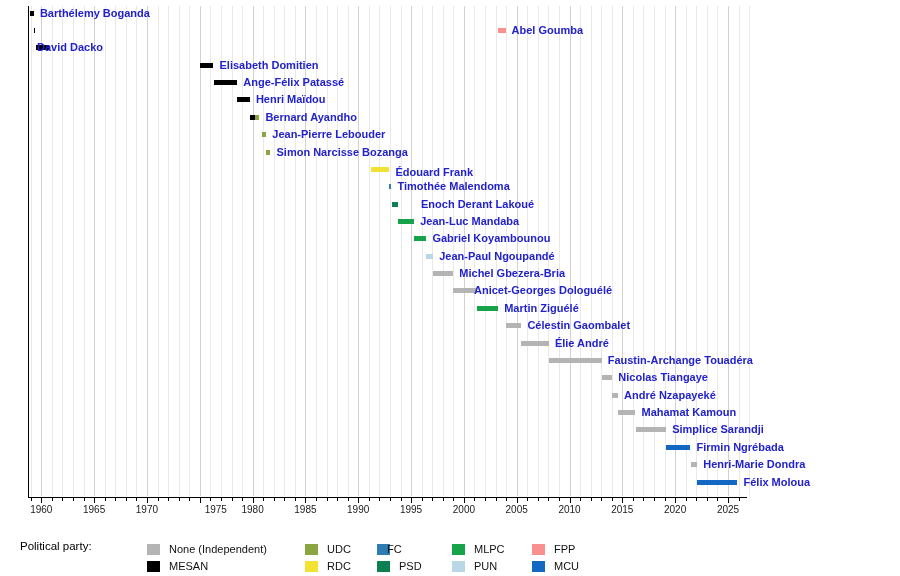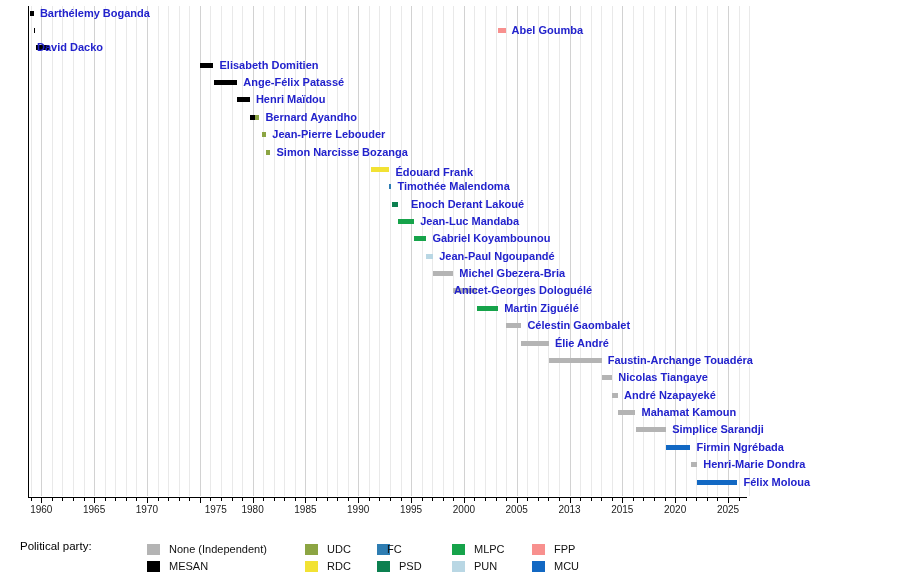--- a/index.html
+++ b/index.html
@@ -181,21 +181,21 @@
       <div class="yearlbl" style="left: 24.3px; top: 504px;">1960</div>
       <div class="yearlbl" style="left: 77.1px; top: 504px;">1965</div>
       <div class="yearlbl" style="left: 129.9px; top: 504px;">1970</div>
       <div class="yearlbl" style="left: 182.8px; top: 504px; margin-left: 16px;">1975</div>
       <div class="yearlbl" style="left: 235.6px; top: 504px;">1980</div>
       <div class="yearlbl" style="left: 288.4px; top: 504px;">1985</div>
       <div class="yearlbl" style="left: 341.2px; top: 504px;">1990</div>
       <div class="yearlbl" style="left: 394px; top: 504px;">1995</div>
       <div class="yearlbl" style="left: 446.9px; top: 504px;">2000</div>
       <div class="yearlbl" style="left: 499.7px; top: 504px;">2005</div>
-      <div class="yearlbl" style="left: 552.5px; top: 504px;">2013</div>
+      <div class="yearlbl" style="left: 552.5px; top: 504px;">2010</div>
       <div class="yearlbl" style="left: 605.3px; top: 504px;">2015</div>
       <div class="yearlbl" style="left: 658.1px; top: 504px;">2020</div>
       <div class="yearlbl" style="left: 711px; top: 504px;">2025</div>
       <div class="bar" style="left: 30.2px; top: 10.5px; width: 3.7px; background: rgb(0, 0, 0);"></div>
       <div class="pmname" style="left: 39.9px; top: 6.5px;">Barthélemy Boganda</div>
       <div class="bar" style="left: 33.9px; top: 27.9px; width: 1.6px; background: rgb(0, 0, 0);"></div>
       <div class="bar" style="left: 498.2px; top: 27.9px; width: 7.4px; background: rgb(248, 144, 142);"></div>
       <div class="pmname" style="left: 511.6px; top: 23.9px;">Abel Goumba</div>
       <div class="bar" style="left: 35.5px; top: 45.2px; width: 13.2px; background: rgb(0, 0, 0);"></div>
       <div class="pmname" style="left: 37px; top: 41.2px;">David Dacko</div>
@@ -210,31 +210,31 @@
       <div class="pmname" style="left: 265.4px; top: 110.7px;">Bernard Ayandho</div>
       <div class="bar" style="left: 261.6px; top: 132.1px; width: 4.8px; background: rgb(140, 165, 67);"></div>
       <div class="pmname" style="left: 272.3px; top: 128.1px;">Jean-Pierre Lebouder</div>
       <div class="bar" style="left: 266.3px; top: 149.5px; width: 4.2px; background: rgb(140, 165, 67);"></div>
       <div class="pmname" style="left: 276.5px; top: 145.5px;">Simon Narcisse Bozanga</div>
       <div class="bar" style="left: 370.9px; top: 166.8px; width: 18.5px; background: rgb(242, 226, 52);"></div>
       <div class="pmname" style="left: 395.4px; top: 166px;">Édouard Frank</div>
       <div class="bar" style="left: 389.4px; top: 184.2px; width: 2.1px; background: rgb(46, 125, 178);"></div>
       <div class="pmname" style="left: 397.5px; top: 180.2px;">Timothée Malendoma</div>
       <div class="bar" style="left: 391.5px; top: 201.6px; width: 6.9px; background: rgb(12, 128, 80);"></div>
-      <div class="pmname" style="left: 411px; top: 197.6px;">Enoch Derant Lakoué</div>
+      <div class="pmname" style="left: 421px; top: 197.6px;">Enoch Derant Lakoué</div>
       <div class="bar" style="left: 398.4px; top: 218.9px; width: 15.8px; background: rgb(22, 163, 74);"></div>
       <div class="pmname" style="left: 420.2px; top: 214.9px;">Jean-Luc Mandaba</div>
       <div class="bar" style="left: 414.2px; top: 236.3px; width: 12.1px; background: rgb(22, 163, 74);"></div>
       <div class="pmname" style="left: 432.4px; top: 232.3px;">Gabriel Koyambounou</div>
       <div class="bar" style="left: 426.4px; top: 253.7px; width: 6.9px; background: rgb(185, 215, 228);"></div>
       <div class="pmname" style="left: 439.2px; top: 249.7px;">Jean-Paul Ngoupandé</div>
       <div class="bar" style="left: 433.2px; top: 271.1px; width: 20.1px; background: rgb(180, 180, 180);"></div>
       <div class="pmname" style="left: 459.3px; top: 267.1px;">Michel Gbezera-Bria</div>
       <div class="bar" style="left: 453.3px; top: 288.4px; width: 23.8px; background: rgb(180, 180, 180);"></div>
-      <div class="pmname" style="left: 454px; top: 284.4px;">Anicet-Georges Dologuélé</div>
+      <div class="pmname" style="left: 474px; top: 284.4px;">Anicet-Georges Dologuélé</div>
       <div class="bar" style="left: 477.1px; top: 305.8px; width: 21.1px; background: rgb(22, 163, 74);"></div>
       <div class="pmname" style="left: 504.2px; top: 301.8px;">Martin Ziguélé</div>
       <div class="bar" style="left: 505.6px; top: 323.2px; width: 15.8px; background: rgb(180, 180, 180);"></div>
       <div class="pmname" style="left: 527.4px; top: 319.2px;">Célestin Gaombalet</div>
       <div class="bar" style="left: 521.4px; top: 340.5px; width: 27.5px; background: rgb(180, 180, 180);"></div>
       <div class="pmname" style="left: 554.9px; top: 336.5px;">Élie André</div>
       <div class="bar" style="left: 548.9px; top: 357.9px; width: 52.8px; background: rgb(180, 180, 180);"></div>
       <div class="pmname" style="left: 607.7px; top: 353.9px;">Faustin-Archange Touadéra</div>
       <div class="bar" style="left: 601.7px; top: 375.3px; width: 10.6px; background: rgb(180, 180, 180);"></div>
       <div class="pmname" style="left: 618.3px; top: 371.3px;">Nicolas Tiangaye</div>

